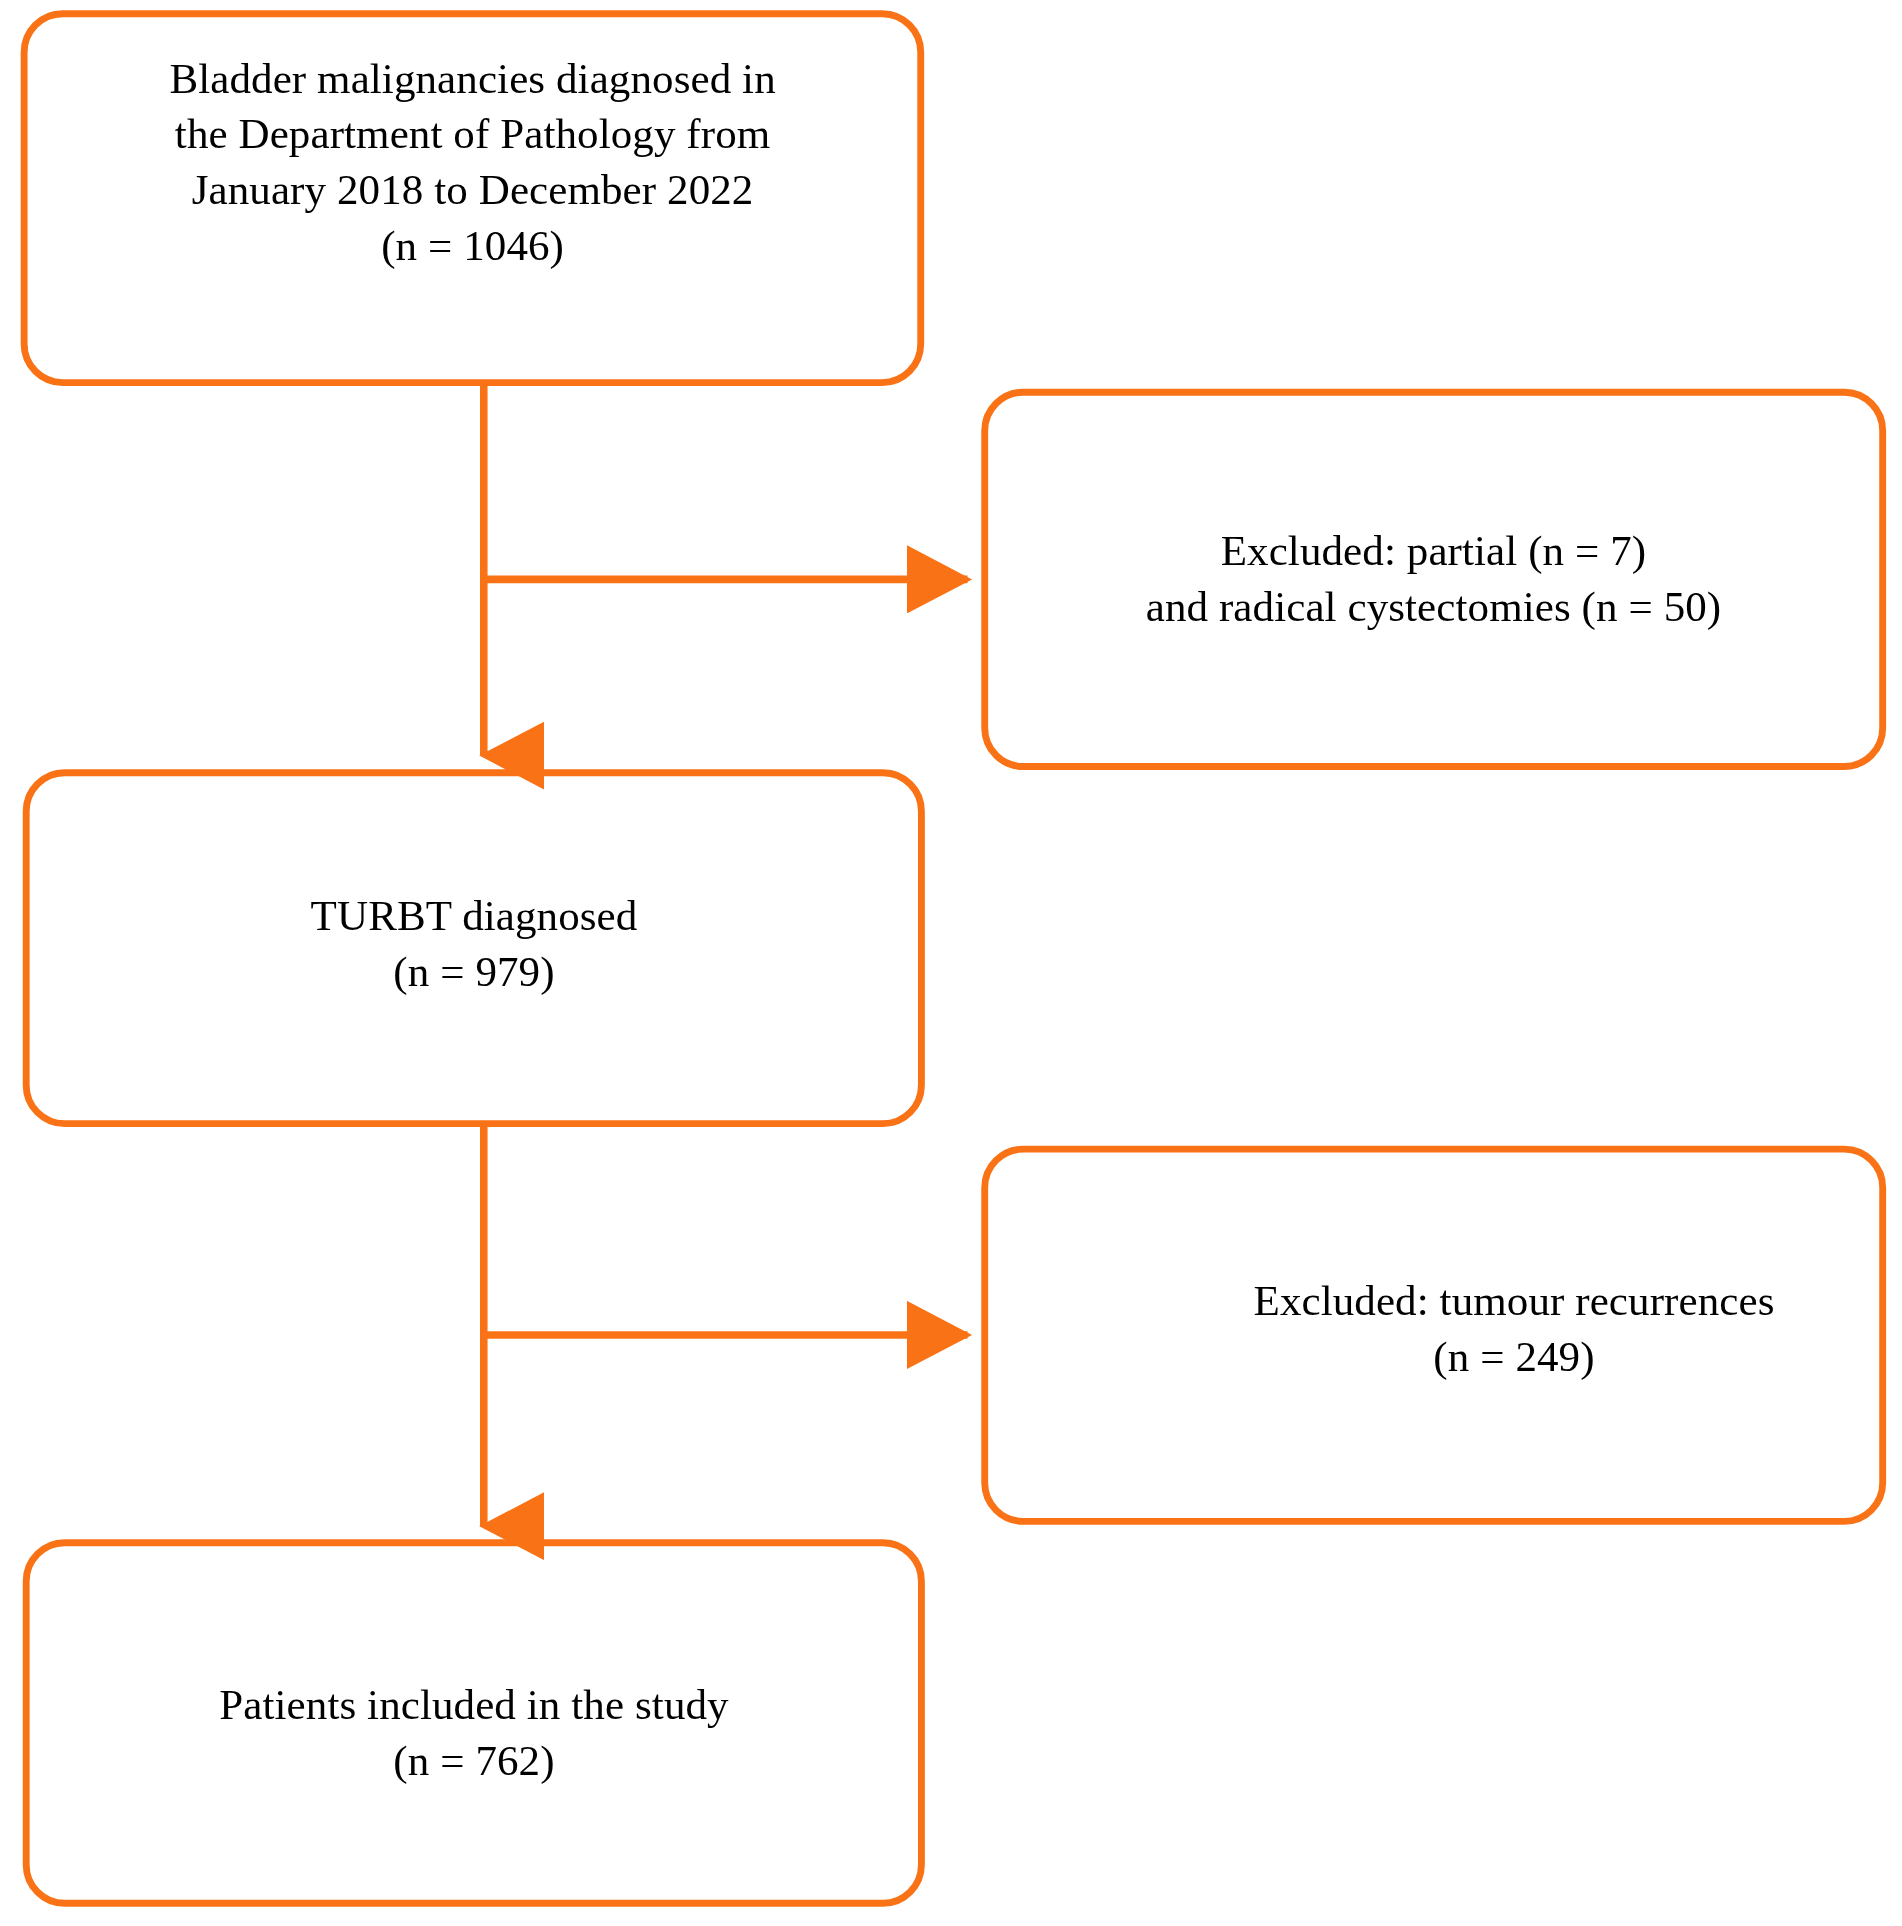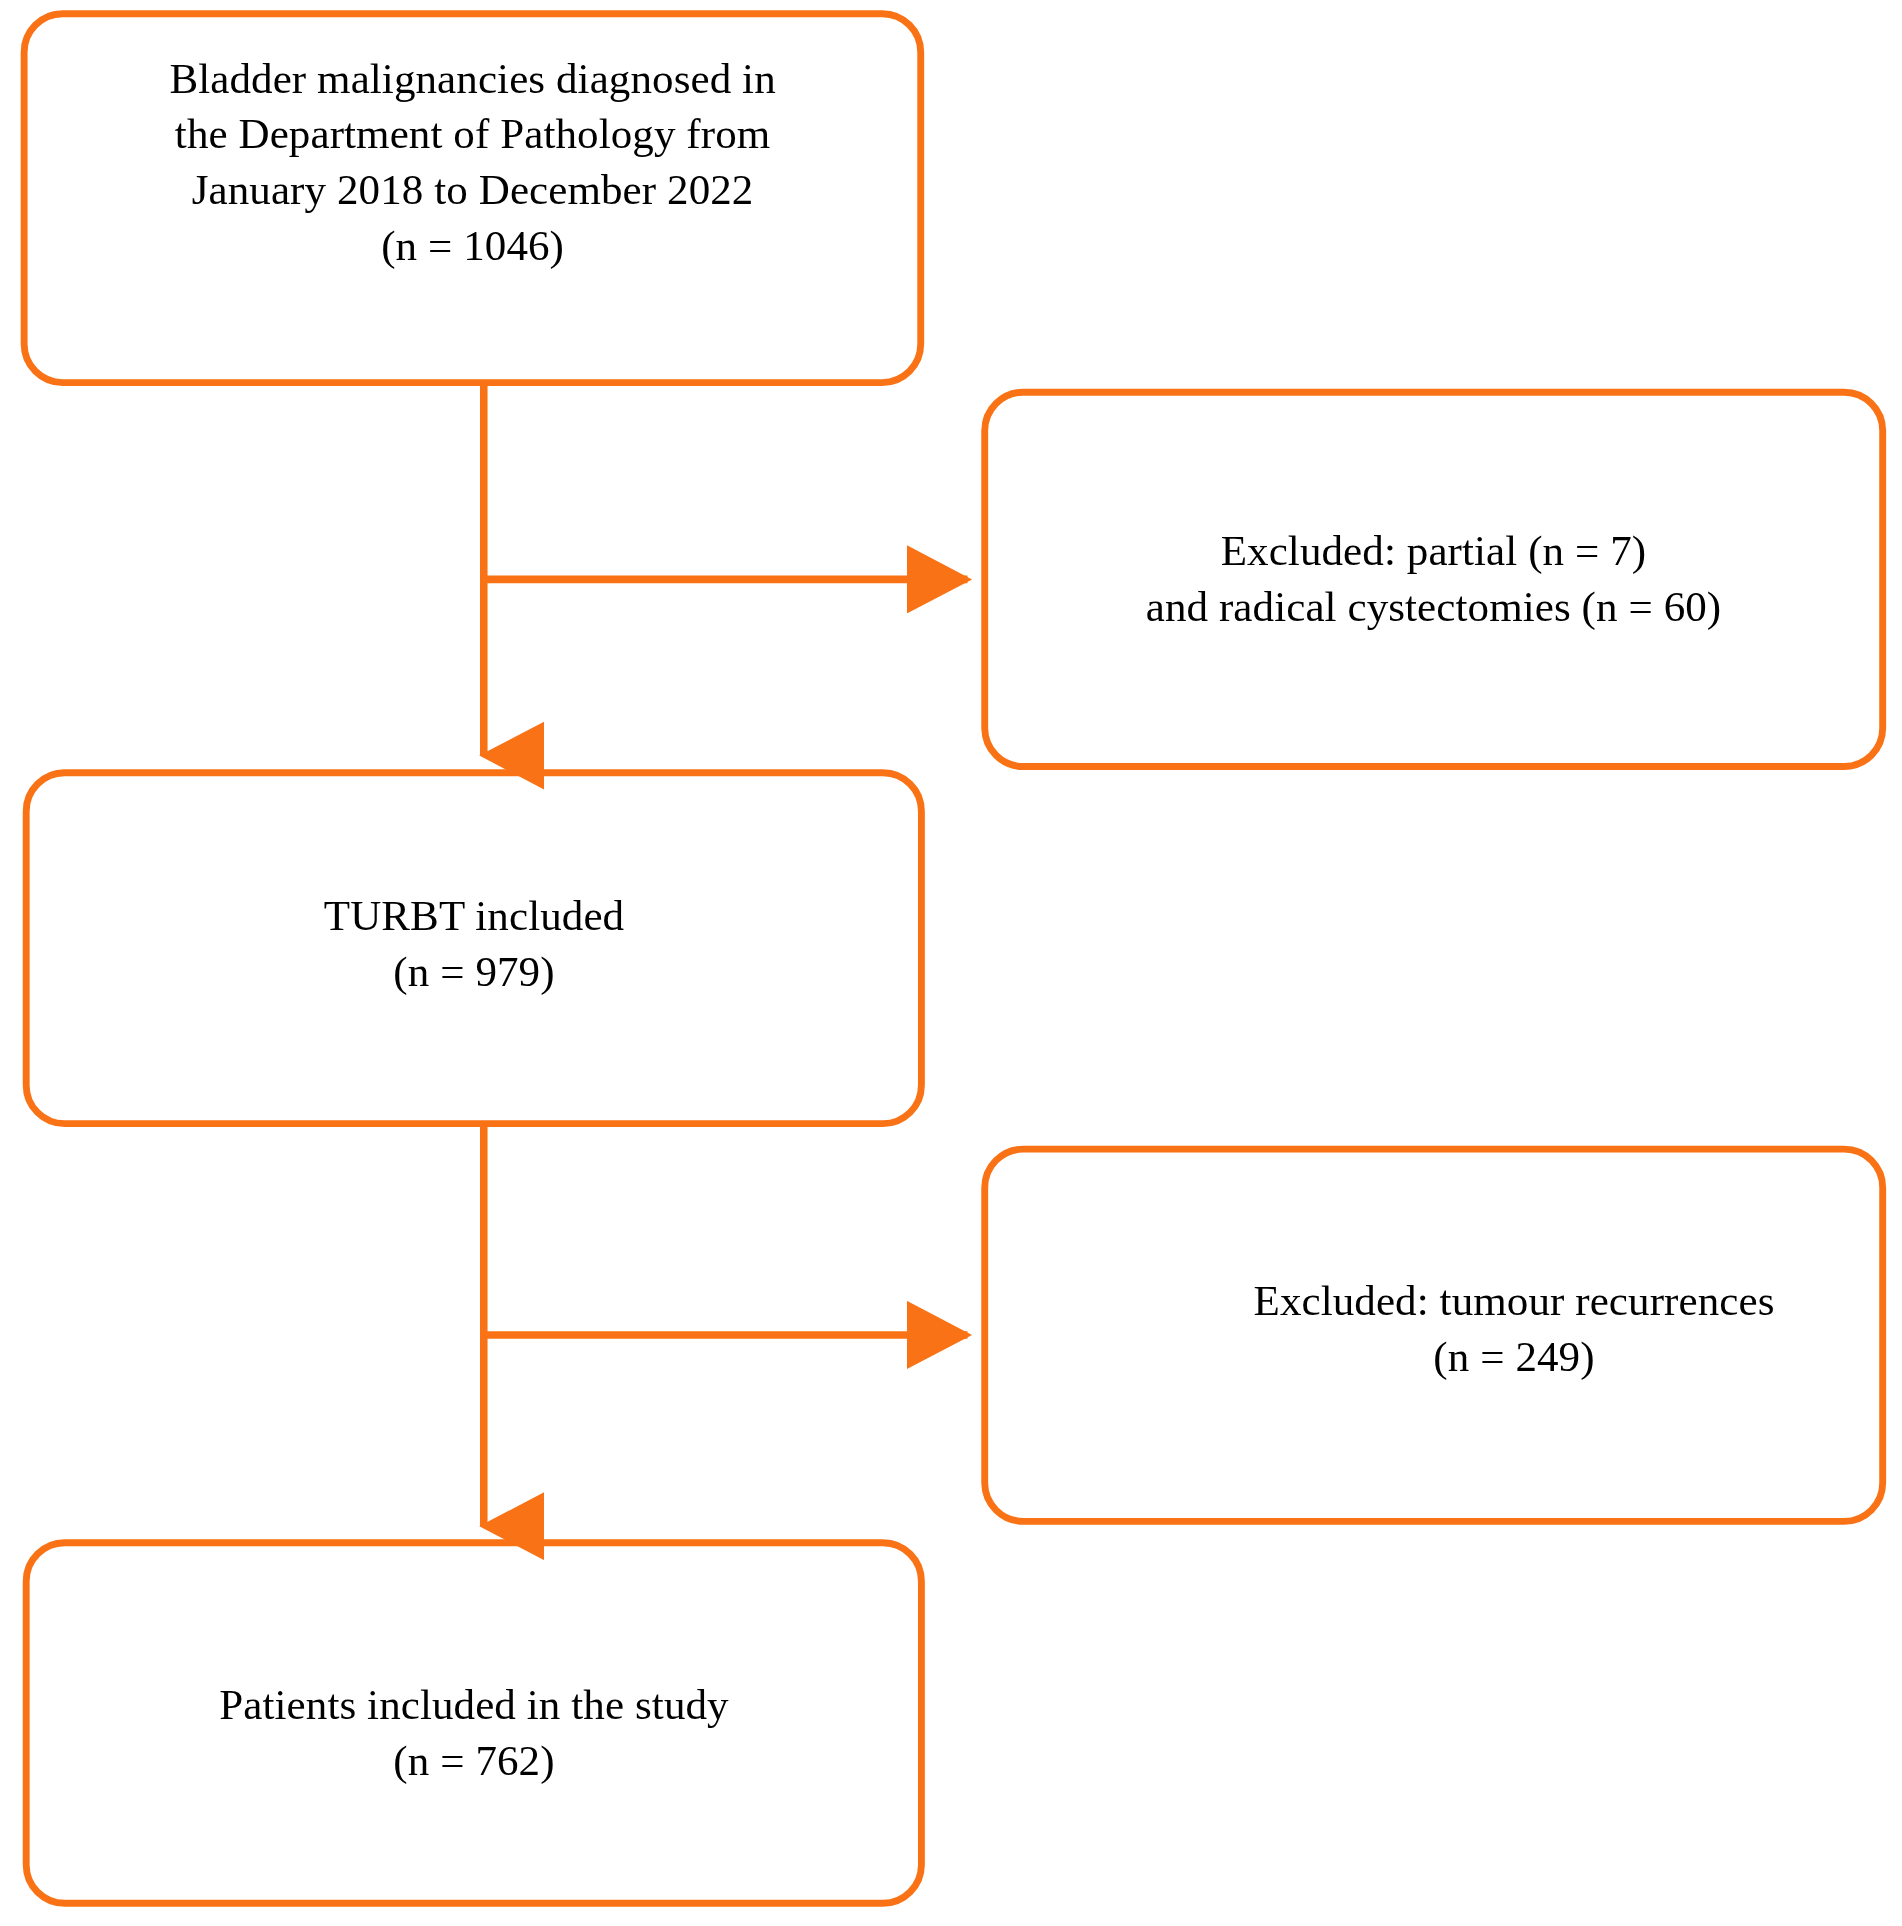--- a/index.html
+++ b/index.html
@@ -97,27 +97,27 @@
       <span class="line">Bladder malignancies diagnosed in</span>
       <span class="line">the Department of Pathology from</span>
       <span class="line">January 2018 to December 2022</span>
       <span class="line">(n = 1046)</span>
     </span>
   </div>
 
   <div class="node-box" id="node-excl-1">
     <span class="node-text">
       <span class="line">Excluded: partial (n = 7)</span>
-      <span class="line">and radical cystectomies (n = 60)</span>
+      <span class="line">and radical cystectomies (n = 50)</span>
     </span>
   </div>
 
   <div class="node-box" id="node-turbt">
     <span class="node-text">
-      <span class="line">TURBT included</span>
+      <span class="line">TURBT diagnosed</span>
       <span class="line">(n = 979)</span>
     </span>
   </div>
 
   <div class="node-box" id="node-excl-2">
     <span class="node-text">
       <span class="line">Excluded: tumour recurrences</span>
       <span class="line">(n = 249)</span>
     </span>
   </div>

